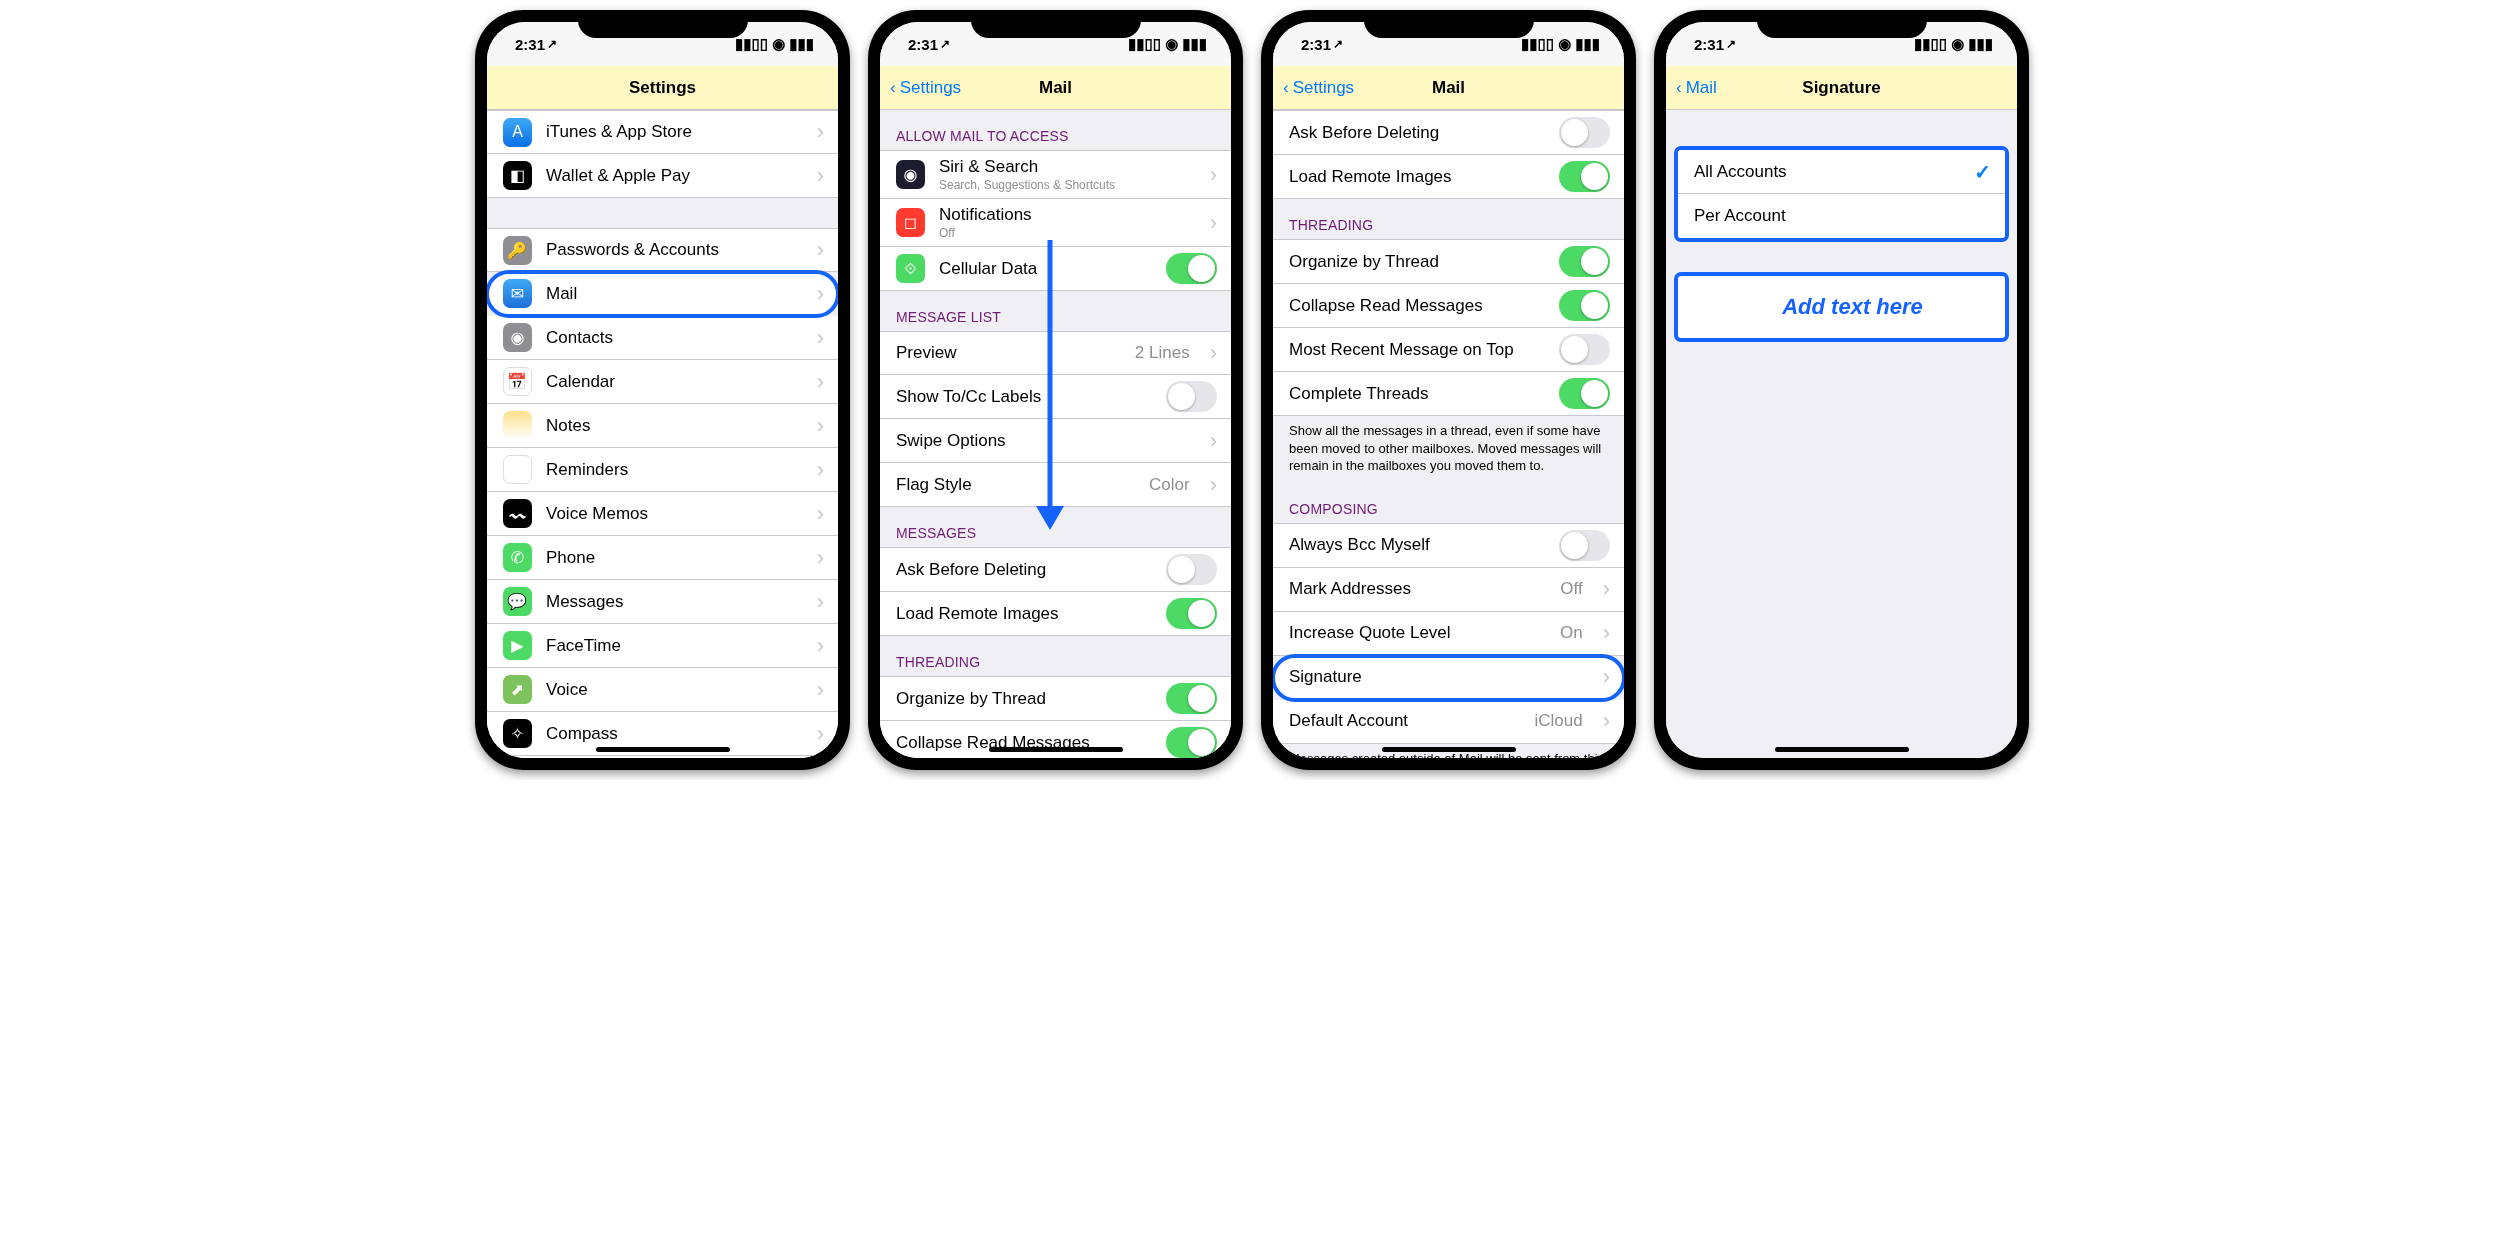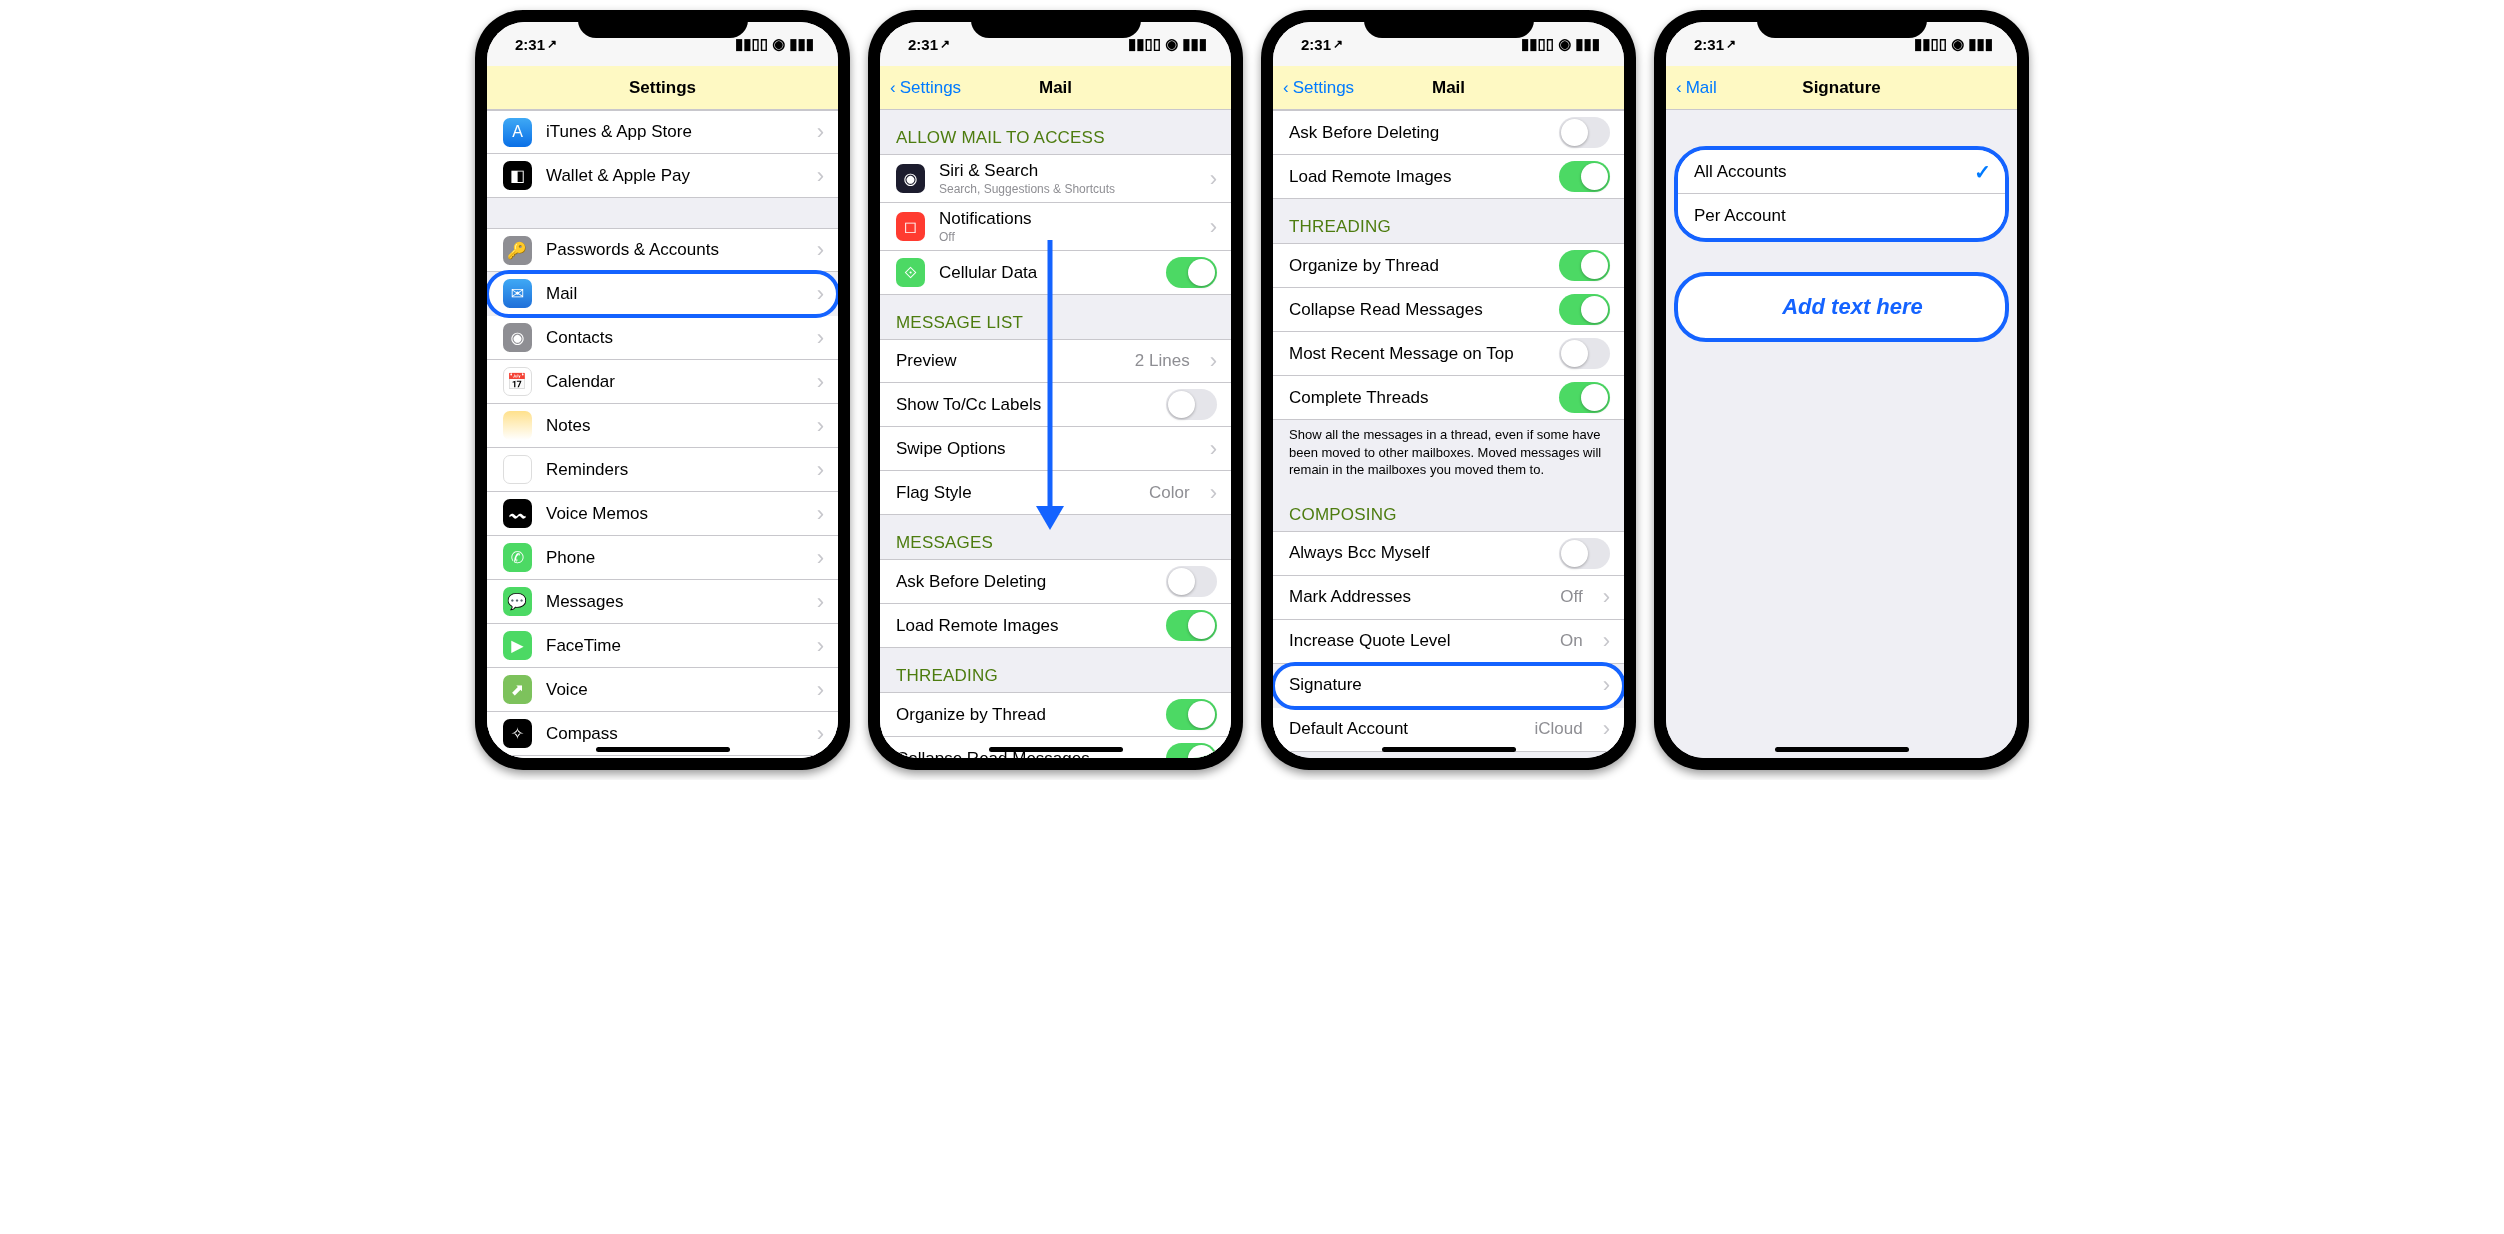--- a/index.html
+++ b/index.html
@@ -77,22 +77,22 @@
     display: flex;
     align-items: center;
     gap: 4px;
   }
   .content {
     flex: 1;
     overflow: hidden;
     background: #efeff4;
   }
   .section-header {
-    font-size: 17px;
-    color: #4d7c0f;
+    font-size: 14px;
+    color: #701a75;
     text-transform: uppercase;
     padding: 18px 16px 6px;
     letter-spacing: 0.2px;
   }
   .section-footer {
     font-size: 13px;
     color: #000000;
     padding: 6px 16px 8px;
     line-height: 1.35;
   }
@@ -141,21 +141,21 @@
   .toggle.off { background:#e5e5ea; }
   .toggle.off::after { left:2px; }
   .highlight {
     outline: 4px solid #1463ff;
     outline-offset: -2px;
     border-radius: 22px;
     z-index: 5;
   }
   .highlight-box {
     border: 4px solid #1463ff;
-    border-radius: 32px;
+    border-radius: 7px;
     margin: 8px;
   }
   .home-indicator {
     position:absolute;
     bottom:6px; left:50%;
     transform:translateX(-50%);
     width:134px; height:5px;
     background:#000;
     border-radius:3px;
   }

